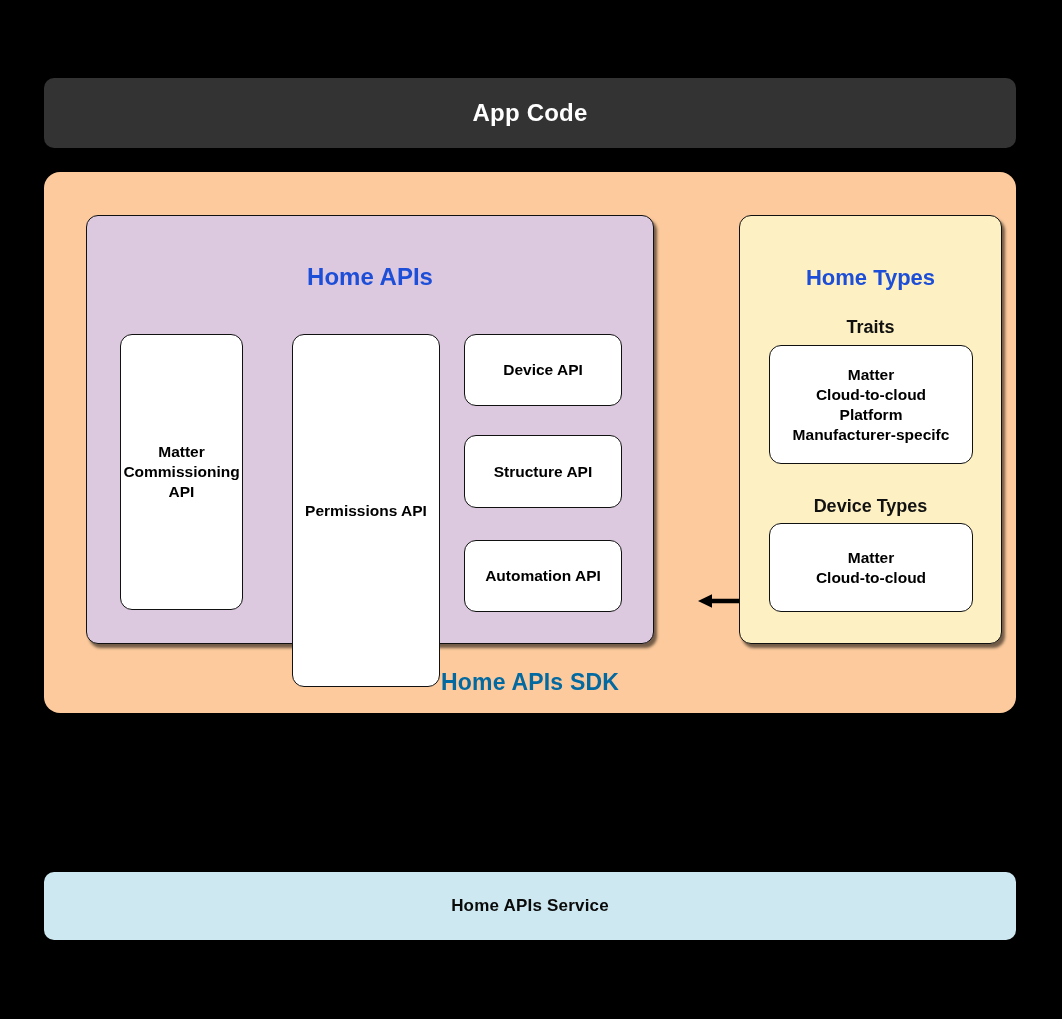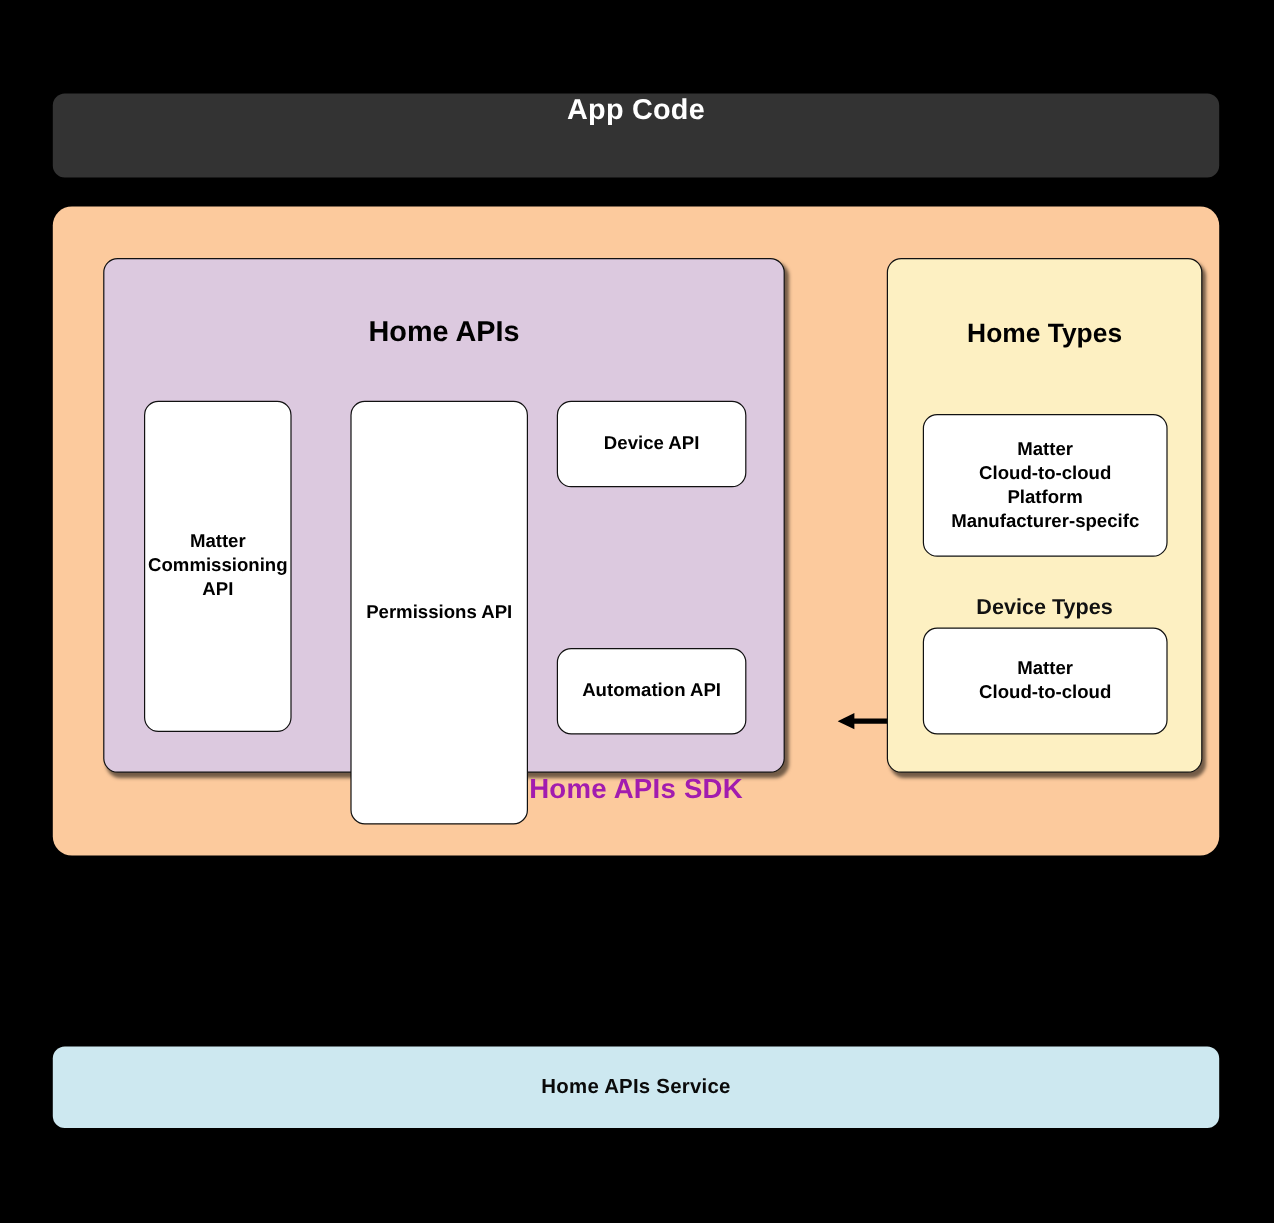--- a/index.html
+++ b/index.html
@@ -15,40 +15,40 @@
     background: #000000;
     overflow: hidden;
   }
   
   .app-bar {
     position: absolute;
     left: 44px; top: 78px;
     width: 972px; height: 70px;
     background: #333333;
     border-radius: 10px;
-    display: flex; align-items: flex-start; justify-content: center;
+    display: flex; align-items: center; justify-content: center;
     color: #ffffff;
     font-size: 24px; font-weight: bold;
     letter-spacing: 0.2px;
   }
   
   .sdk-container {
     position: absolute;
     left: 44px; top: 172px;
     width: 972px; height: 541px;
     background: #FCCA9D;
     border-radius: 16px;
   }
   .sdk-label {
     position: absolute;
-    left: 0; top: 472px;
+    left: 0; top: 497px;
     width: 100%;
     text-align: center;
     font-size: 23px; font-weight: bold;
-    color: #a21caf;
+    color: #0369a1;
     letter-spacing: 0.2px;
   }
   
   .panel {
     position: absolute;
     border: 1.5px solid #111111;
     box-shadow: 3px 4px 3px rgba(0,0,0,0.55);
   }
   .home-apis-panel {
     left: 42px; top: 43px;          
@@ -61,21 +61,21 @@
     width: 263px; height: 429px;
     background: #FDF0C2;
     border-radius: 12px;
     margin-left: 29px;
   }
   .panel-title {
     position: absolute;
     left: 0; width: 100%;
     text-align: center;
     font-weight: bold;
-    color: #000000;
+    color: #1d4ed8;
   }
   .home-apis-title { top: 47px; font-size: 24px; }
   .home-types-title { top: 49px; font-size: 22px; }
   .section-label {
     position: absolute;
     left: 0; width: 100%;
     text-align: center;
     font-weight: bold;
     font-size: 18px;
     color: #111111;
@@ -142,35 +142,39 @@
       </div>
 
       <div class="white-box box-permissions">
         <span>Permissions API</span>
       </div>
 
       <div class="white-box box-device">
         <span>Device API</span>
       </div>
 
+      <div class="white-box box-structure">
+        <span>Structure API</span>
+      </div>
 
       <div class="white-box box-automation">
         <span>Automation API</span>
       </div>
     </div>
 
     <svg class="arrow" viewBox="0 0 57 18">
       <line x1="9" y1="9" x2="48" y2="9" stroke="#000" stroke-width="4.4"></line>
       <polygon points="0,9 14,2.2 14,15.8" fill="#000"></polygon>
       <polygon points="57,9 43,2.2 43,15.8" fill="#000"></polygon>
     </svg>
 
     <div class="panel home-types-panel">
       <div class="panel-title home-types-title">Home Types</div>
 
+      <div class="section-label traits-label">Traits</div>
 
       <div class="white-box box-traits">
         <div>
           <span class="line">Matter</span>
           <span class="line">Cloud-to-cloud</span>
           <span class="line">Platform</span>
           <span class="line">Manufacturer-specifc</span>
         </div>
       </div>
 

